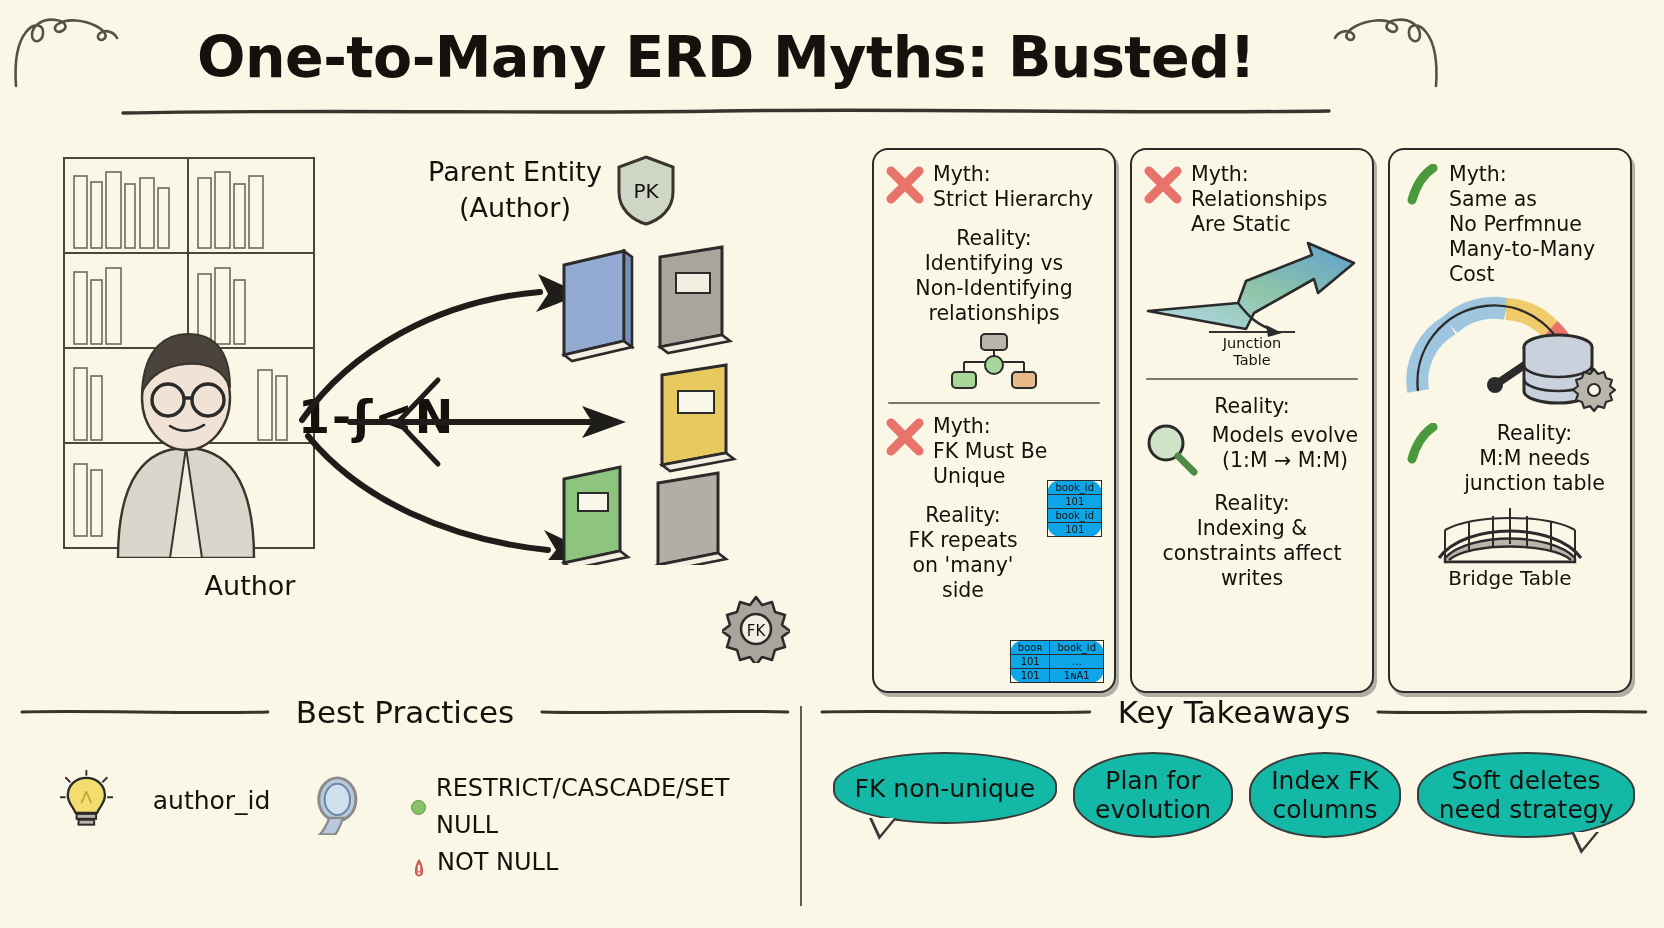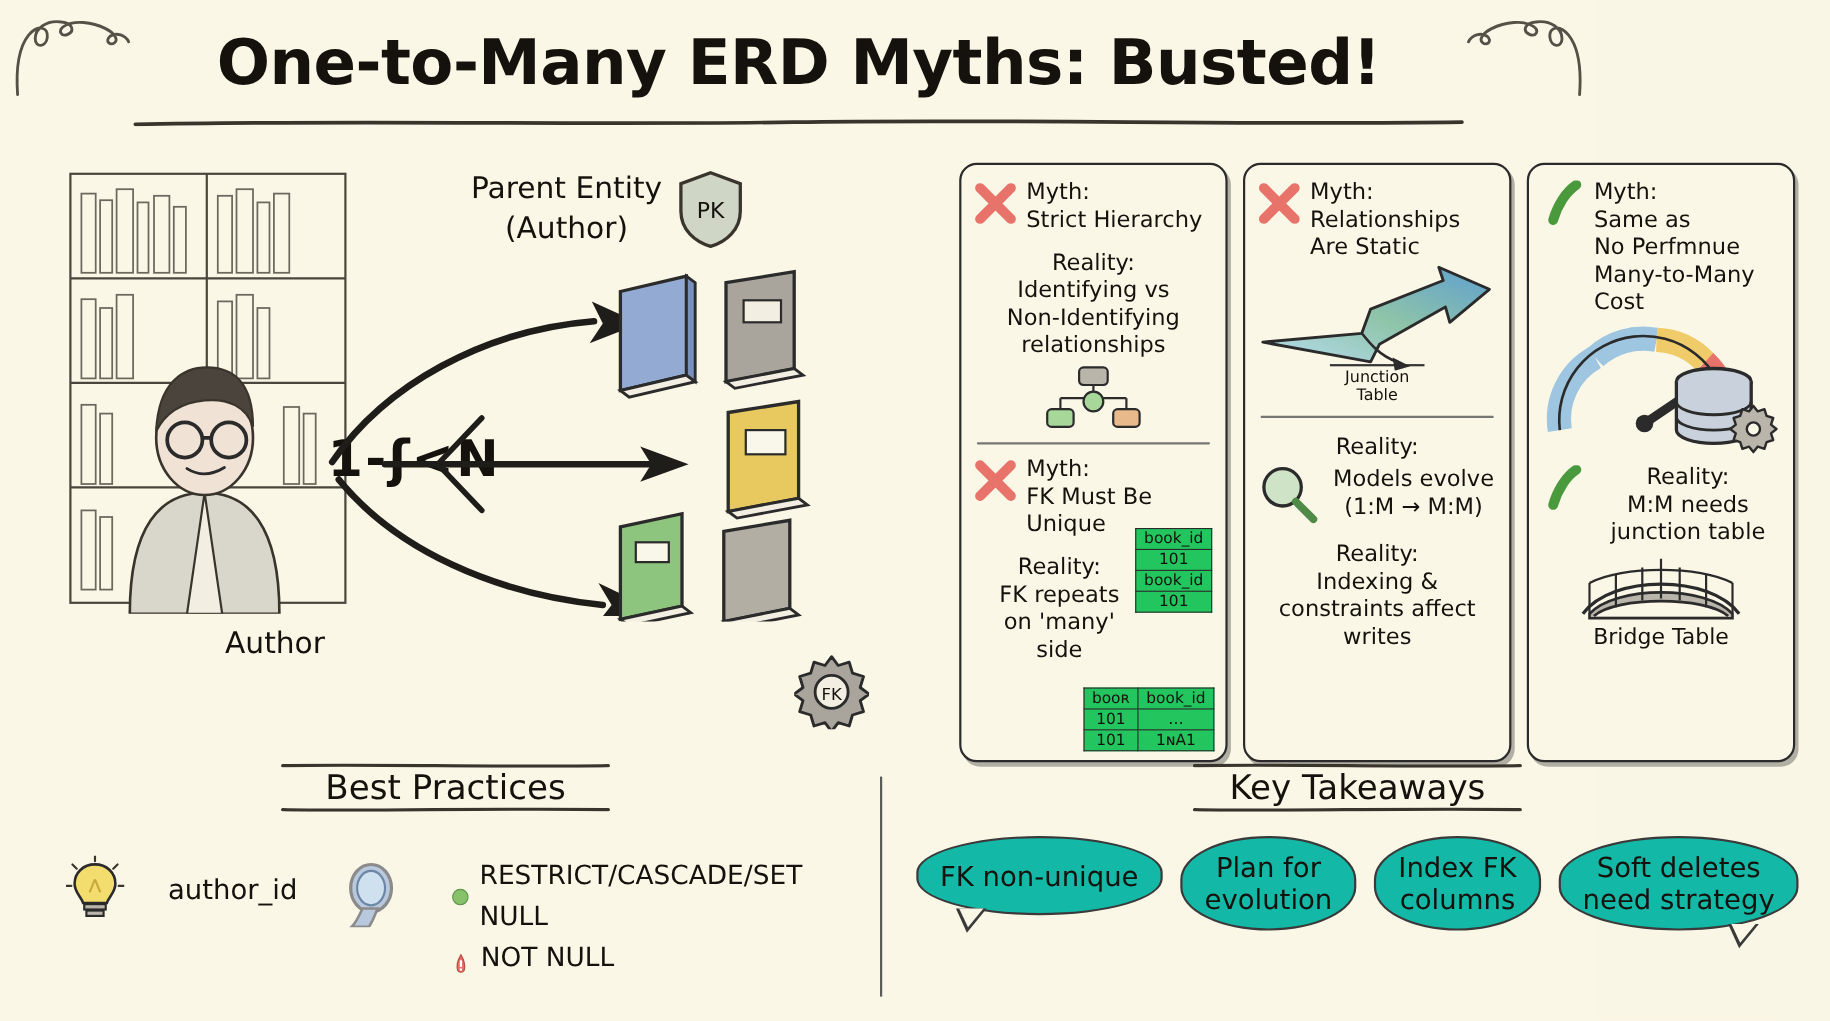--- a/index.html
+++ b/index.html
@@ -95,35 +95,35 @@
     font-size: 14.5px; line-height: 1.15; text-align: center; color:#15120d;
     margin-top: -6px;
   }
   .junction-note .jrule { width: 86px; height:2px; background:#333; margin:0 auto 2px; }
   .mag-ico { width: 58px; height: 58px; }
   .gauge-ico { width: 100%; height: 128px; display:block; }
   .bridge-ico { width: 150px; height: 64px; display: block; margin: 4px auto 0; }
   .bridge-label { text-align:center; font-size:20px; color:#15120d; margin-top: 2px; }
 
   
-  .minitbl { border-collapse: collapse; font-size: 14px; background: #22c55e; }
+  .minitbl { border-collapse: collapse; font-size: 10px; background: #0ea5e9; border-radius: 14px; }
   .minitbl td { border: 1.6px solid #2b2b2b; padding: 1px 7px; text-align: center; color:#15120d; }
   .tbl-a { position: absolute; right: 12px; top: 330px; }
   .tbl-b { position: absolute; right: 10px; bottom: 8px; }
 
   .rowflex { display: flex; align-items: center; gap: 8px; }
 
   
   .bottom { position: absolute; left: 0; top: 694px; width: 100%; height: 234px; }
   .vdivider { position: absolute; left: 800px; top: 12px; width: 2px; height: 200px; background: #333; opacity:.8; }
 
   .bp { position: absolute; left: 20px; top: 0; width: 770px; }
   .kt { position: absolute; left: 820px; top: 0; width: 828px; }
 
-  .sec-head { display: flex; align-items: center; gap: 0; justify-content: center; flex-direction: column; }
+  .sec-head { display: flex; align-items: center; gap: 26px; justify-content: center; }
   .sec-head .hline { flex: 1; height: 4px; }
   .sec-head .hline svg { width: 100%; height: 100%; display:block; }
   .sec-title { font-size: 31px; color: #15120d; white-space: nowrap; }
 
   .bp-body { display: flex; align-items: flex-start; gap: 40px; margin-top: 40px; padding-left: 40px; }
   .bulb-ico { width: 54px; height: 64px; }
   .bp-col-txt { font-size: 25px; color:#15120d; margin-top: 16px; }
   .mag2-ico { width: 62px; height: 62px; margin-top: 4px; }
   .bp-list { font-size: 24px; color: #15120d; line-height: 1.55; }
   .bp-list .li { display: flex; align-items: center; gap: 10px; }

